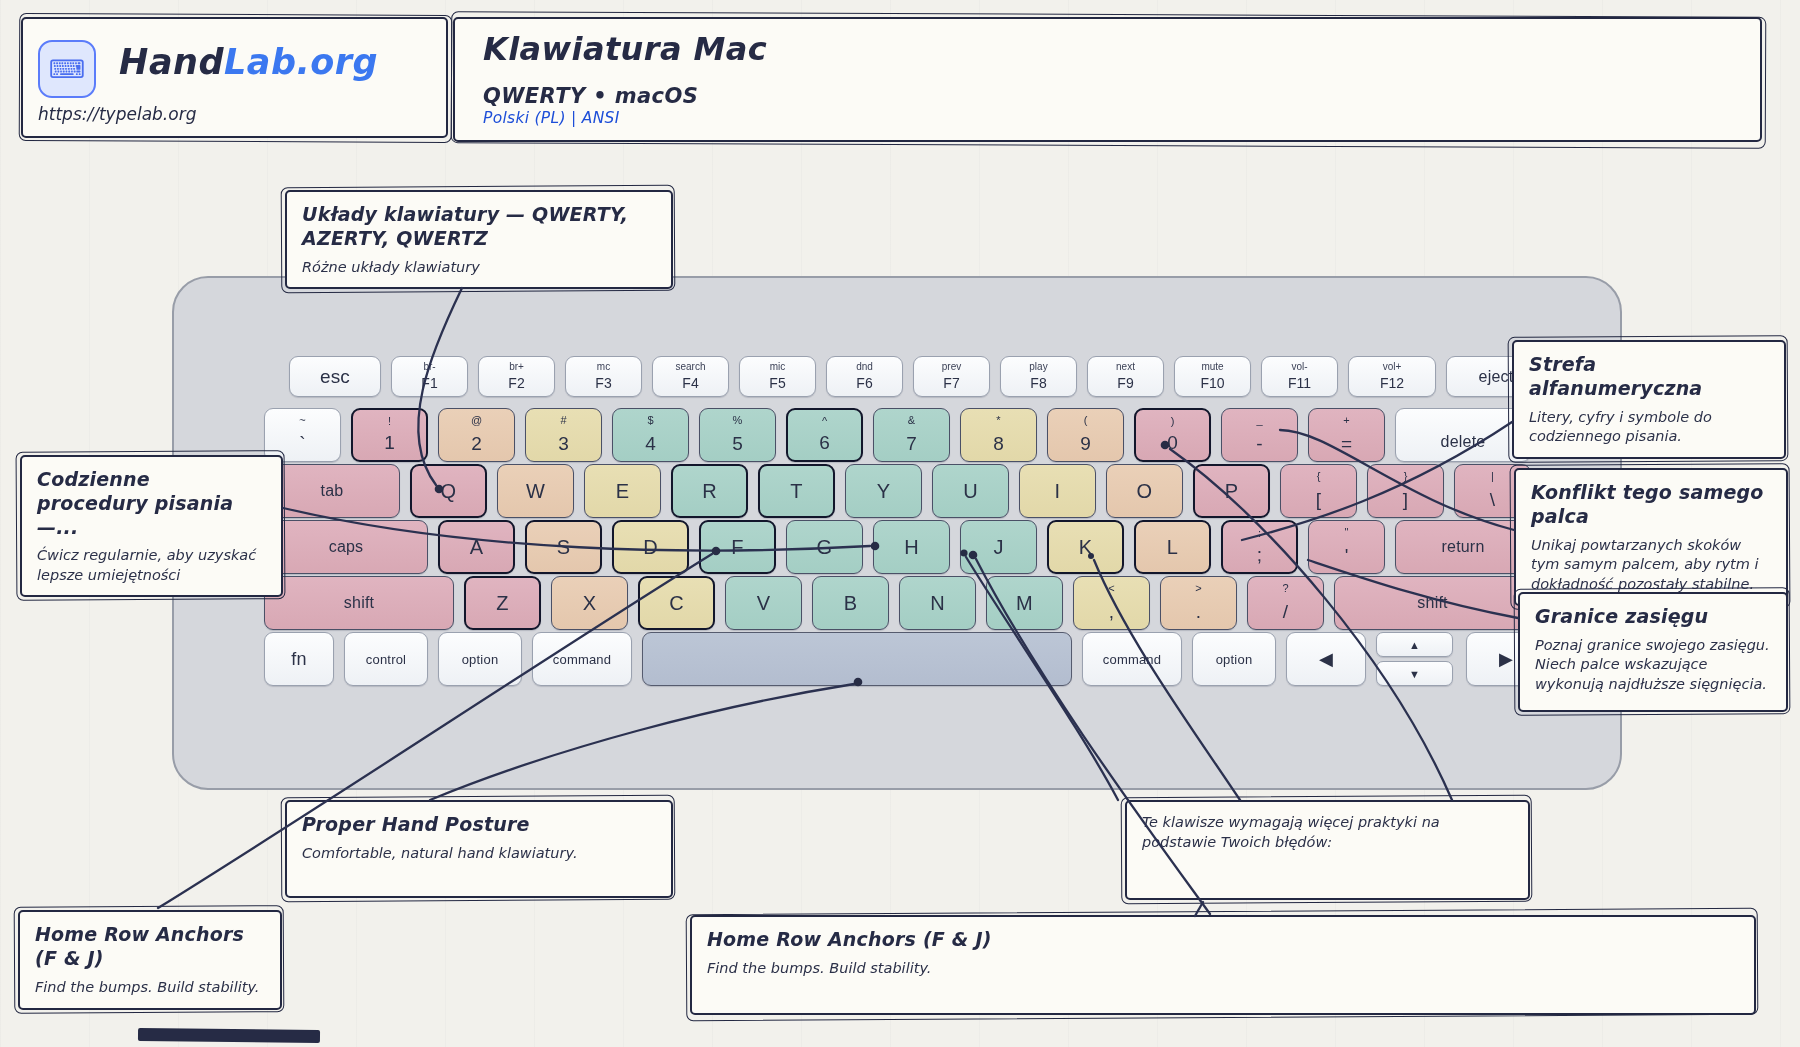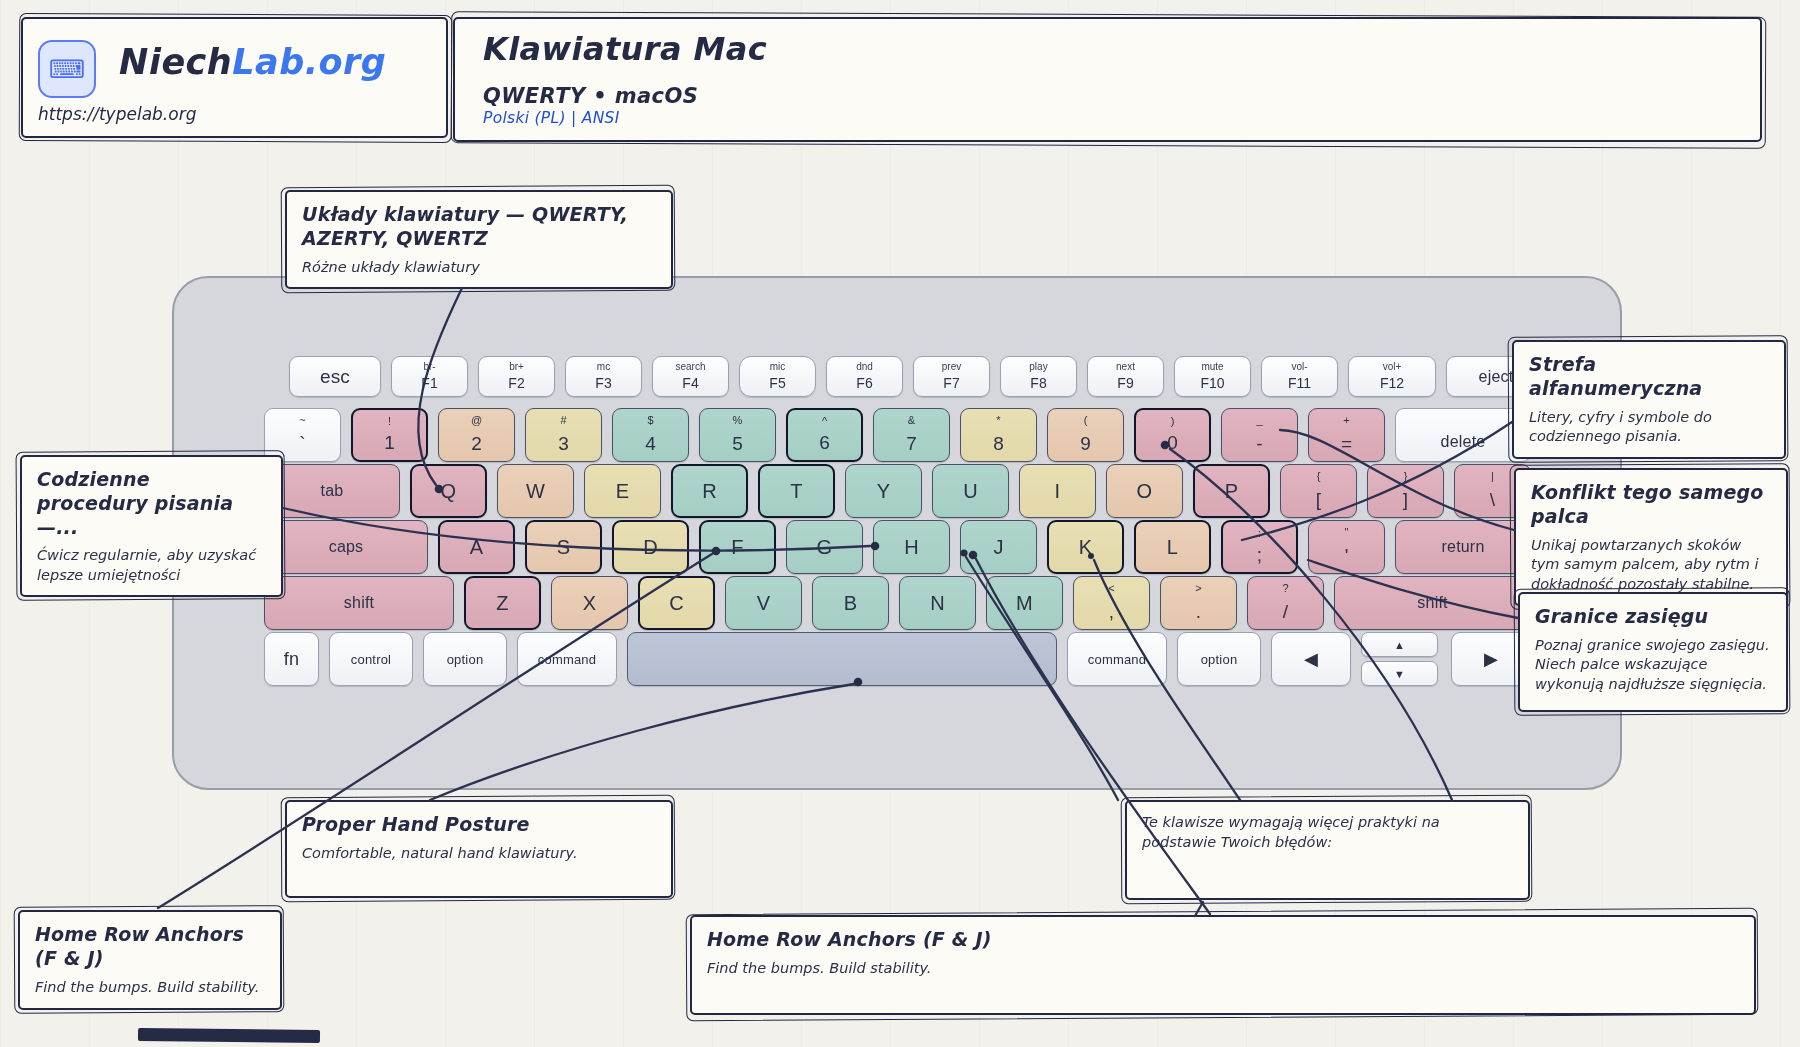--- a/index.html
+++ b/index.html
@@ -79,21 +79,21 @@
   }
 </style>
 </head>
 <body>
 
 <div class="stage">
 
   <div class="note hdr" style="left:21px;top:17px;width:427px;height:121px;">
     <div style="margin-top:10px;">
       <span class="logo-badge">⌨</span>
-      <span class="brand"><span>Niech</span><span class="blue">Lab.org</span></span>
+      <span class="brand"><span>Hand</span><span class="blue">Lab.org</span></span>
     </div>
     <div class="url">https://typelab.org</div>
   </div>
 
   <div class="note hdr" style="left:453px;top:17px;width:1309px;height:125px;padding-left:28px;">
     <div class="h-title">Klawiatura Mac</div>
     <div class="h-sub">QWERTY • macOS</div>
     <div class="h-meta">Polski (PL)  |  ANSI</div>
   </div>
 
@@ -111,21 +111,21 @@
           <div class="k-fnum">F2</div>
         </div>
         <div class="key c-white" style="width: 77px;">
           <div class="k-sub">mc</div>
           <div class="k-fnum">F3</div>
         </div>
         <div class="key c-white" style="width: 77px;">
           <div class="k-sub">search</div>
           <div class="k-fnum">F4</div>
         </div>
-        <div class="key c-white" style="width: 77px; border-radius: 12px;">
+        <div class="key c-white" style="width: 77px;">
           <div class="k-sub">mic</div>
           <div class="k-fnum">F5</div>
         </div>
         <div class="key c-white" style="width: 77px;">
           <div class="k-sub">dnd</div>
           <div class="k-fnum">F6</div>
         </div>
         <div class="key c-white" style="width: 77px;">
           <div class="k-sub">prev</div>
           <div class="k-fnum">F7</div>
@@ -336,21 +336,21 @@
         </div>
         <div class="key c-pink" style="width: 77px;">
           <div class="k-sym">?</div>
           <div class="k-num">/</div>
         </div>
         <div class="key c-pink" style="width: 197px;">
           <div class="k-cap" style="font-size: 16px;">shift</div>
         </div>
       </div>
       <div class="krow" style="left: 90px; top: 354px; height: 54px;">
-        <div class="key c-white" style="width: 55px; text-decoration: underline;">
+        <div class="key c-white" style="width: 70px; text-decoration: underline;">
           <div class="k-cap" style="font-size: 18px;">fn</div>
         </div>
         <div class="key c-white" style="width: 84px;">
           <div class="k-cap" style="font-size: 13px;">control</div>
         </div>
         <div class="key c-white" style="width: 84px;">
           <div class="k-cap" style="font-size: 13px;">option</div>
         </div>
         <div class="key c-white" style="width: 100px;">
           <div class="k-cap" style="font-size: 13px;">command</div>

